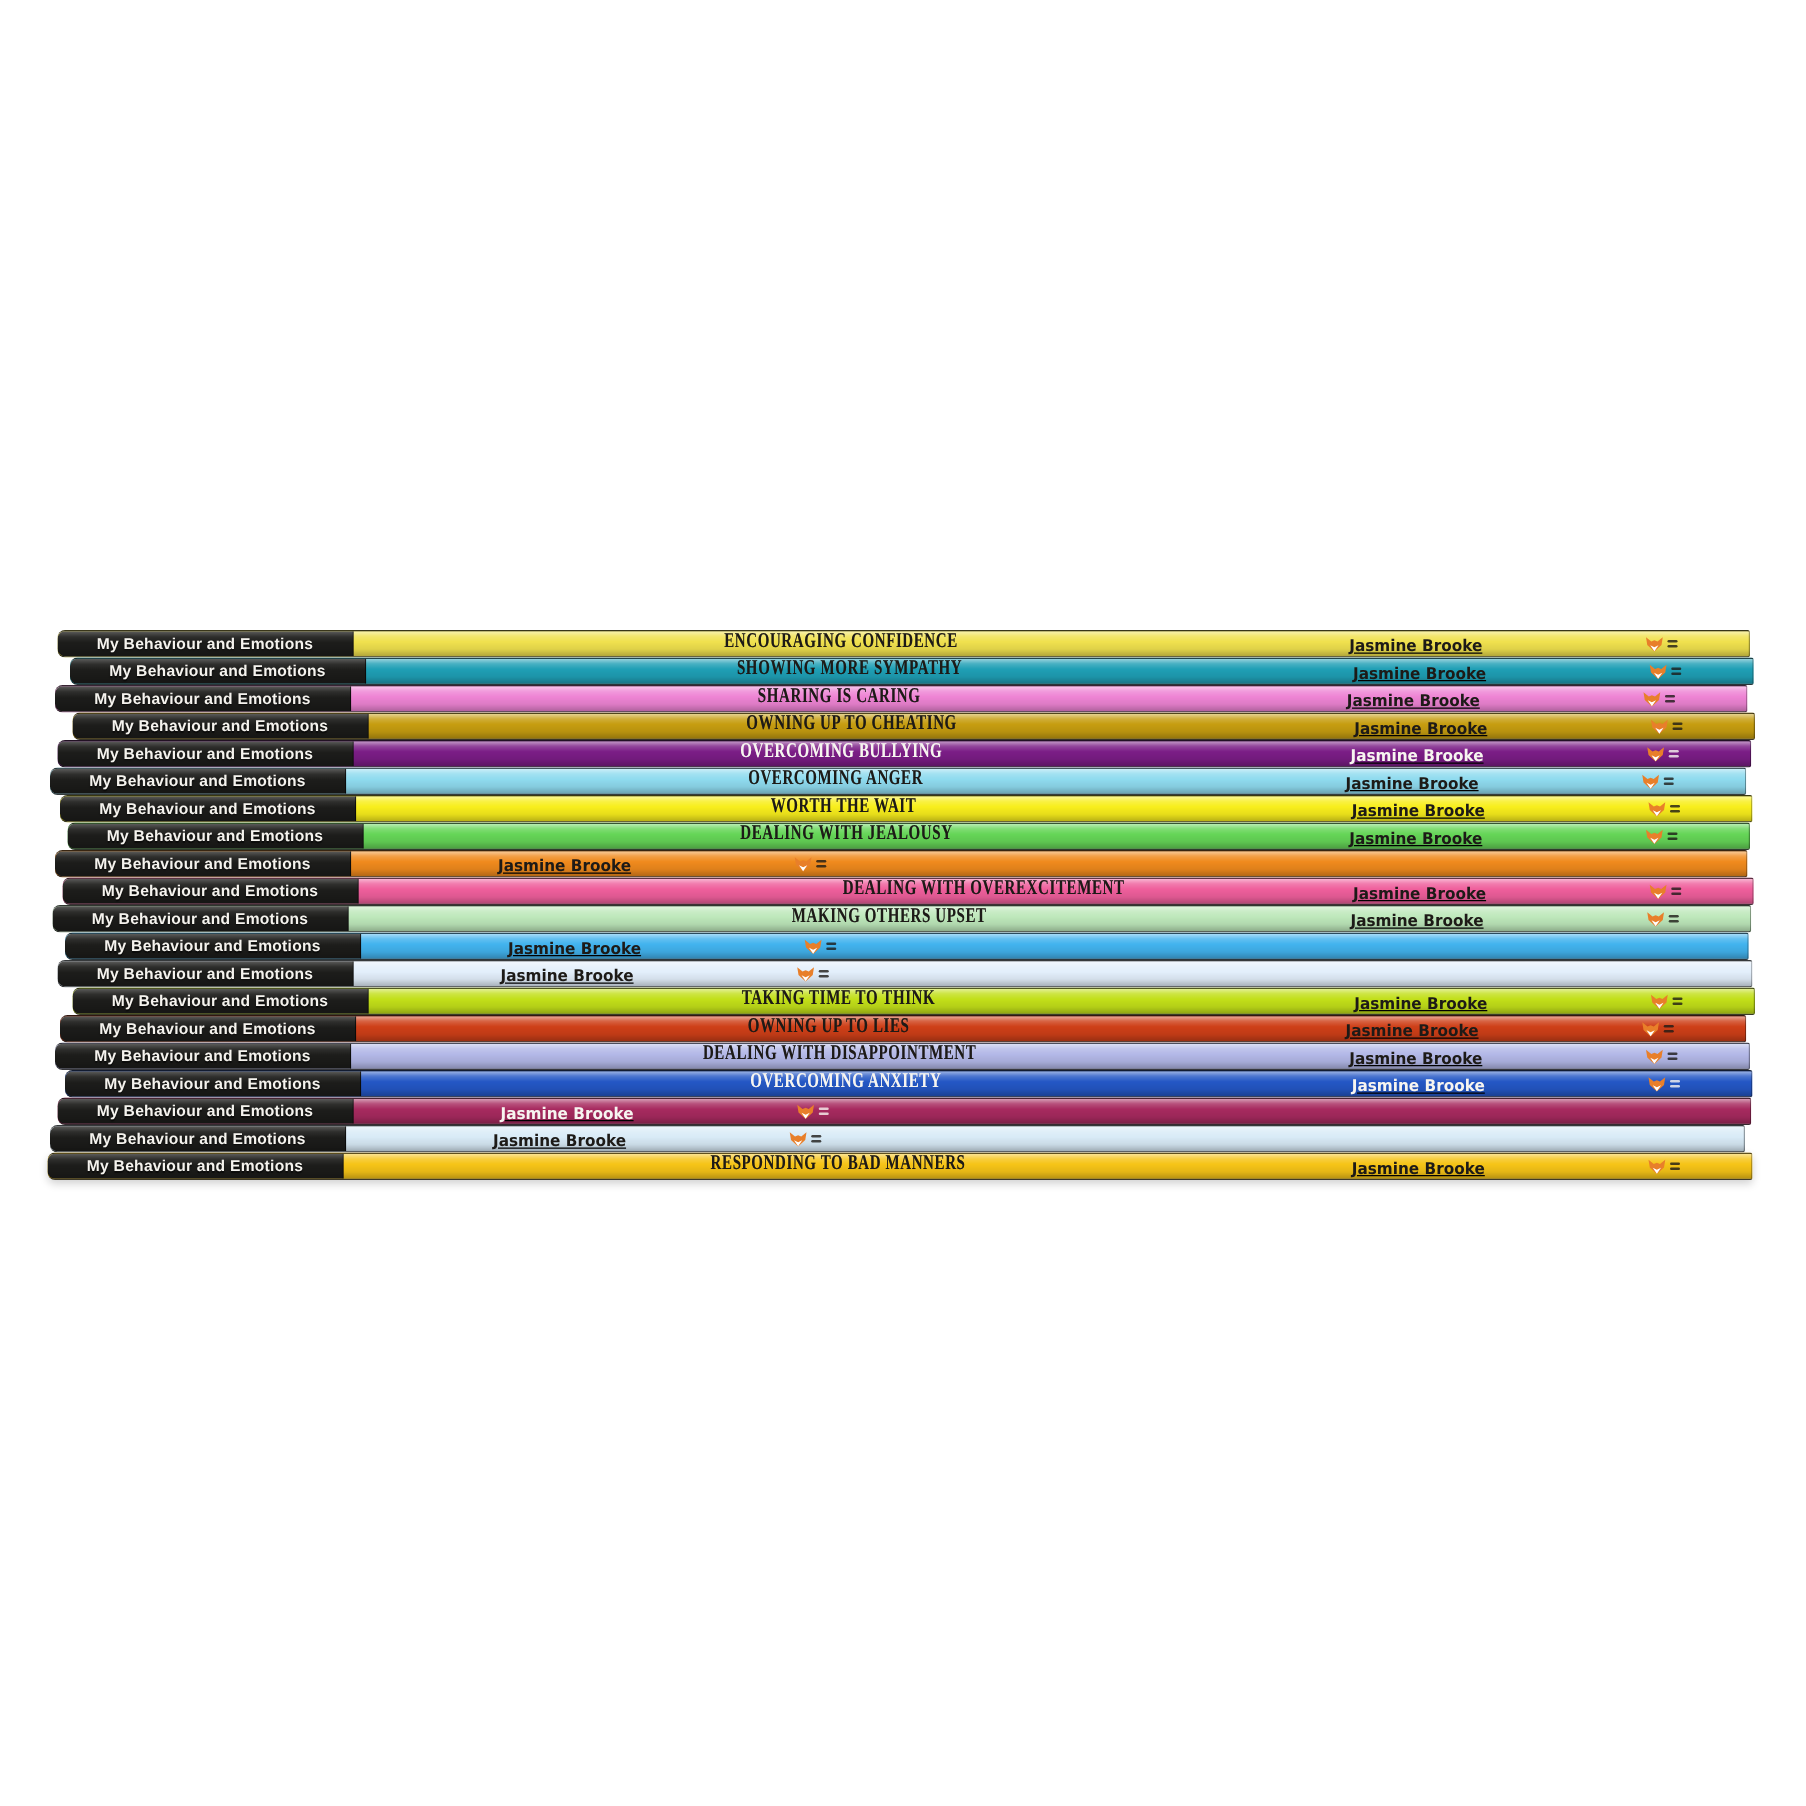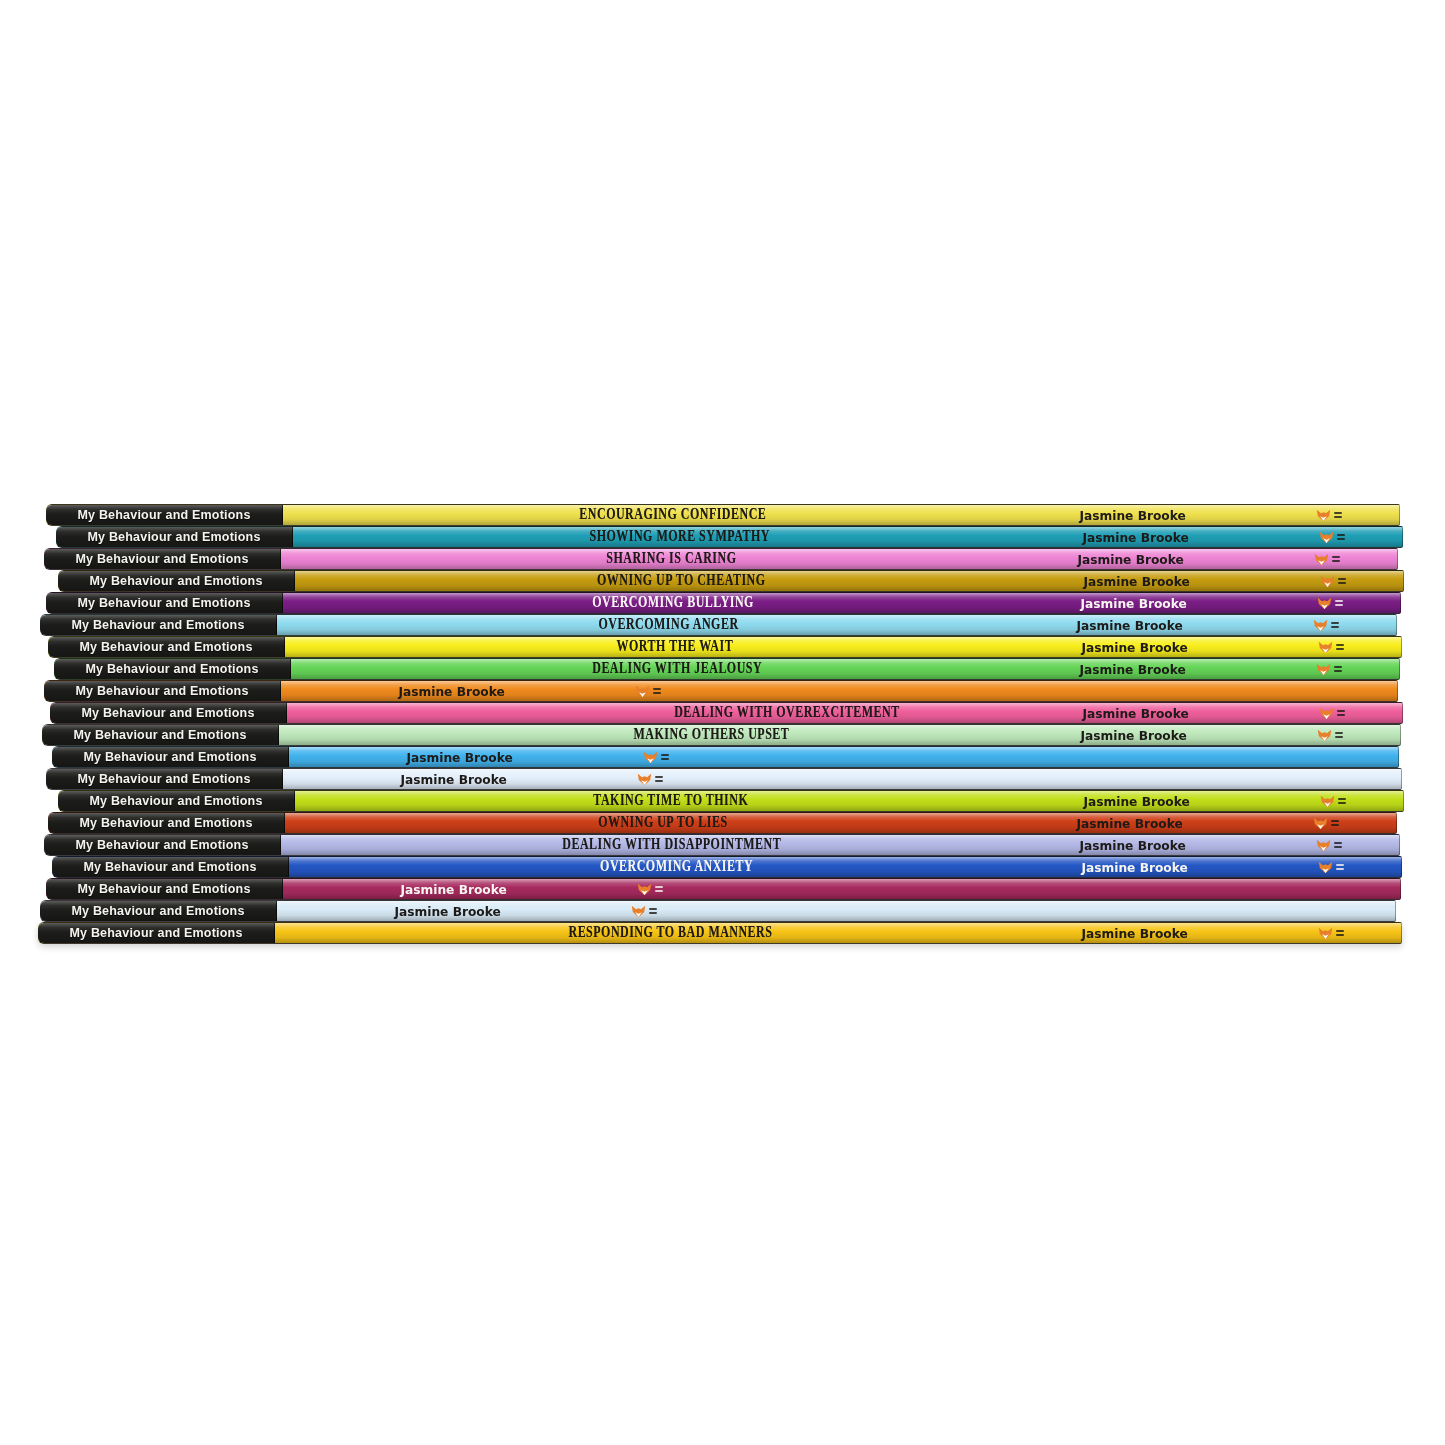--- a/index.html
+++ b/index.html
@@ -50,21 +50,21 @@
     padding-left:var(--tshift,80px);overflow:hidden;height:100%;
   }
   .title span{
     font-family:"Liberation Serif", serif;font-weight:700;font-size:15px;
     letter-spacing:.6px;white-space:nowrap;color:var(--ink,#1d1a17);
     transform:scaleX(.8) scaleY(1.12);transform-origin:center;
     text-shadow:0 0 .4px rgba(0,0,0,.35);
   }
   .spine.light .title span{text-shadow:0 0 .4px rgba(255,255,255,.4);}
   .author{
-    flex:0 0 300px;display:flex;align-items:center;justify-content:center;height:100%;
+    flex:0 0 300px;display:flex;align-items:flex-end;justify-content:center;height:100%;text-decoration:underline;
   }
   .author span{
     font-family:"DejaVu Sans", sans-serif;font-weight:700;font-size:13px;
     color:var(--ink,#24211d);white-space:nowrap;transform:scaleX(.94);
   }
   .logo{
     flex:0 0 95px;display:flex;align-items:center;gap:3px;
     padding-left:12px;box-sizing:border-box;height:100%;
   }
   .logo svg{display:block;flex:0 0 auto;}

